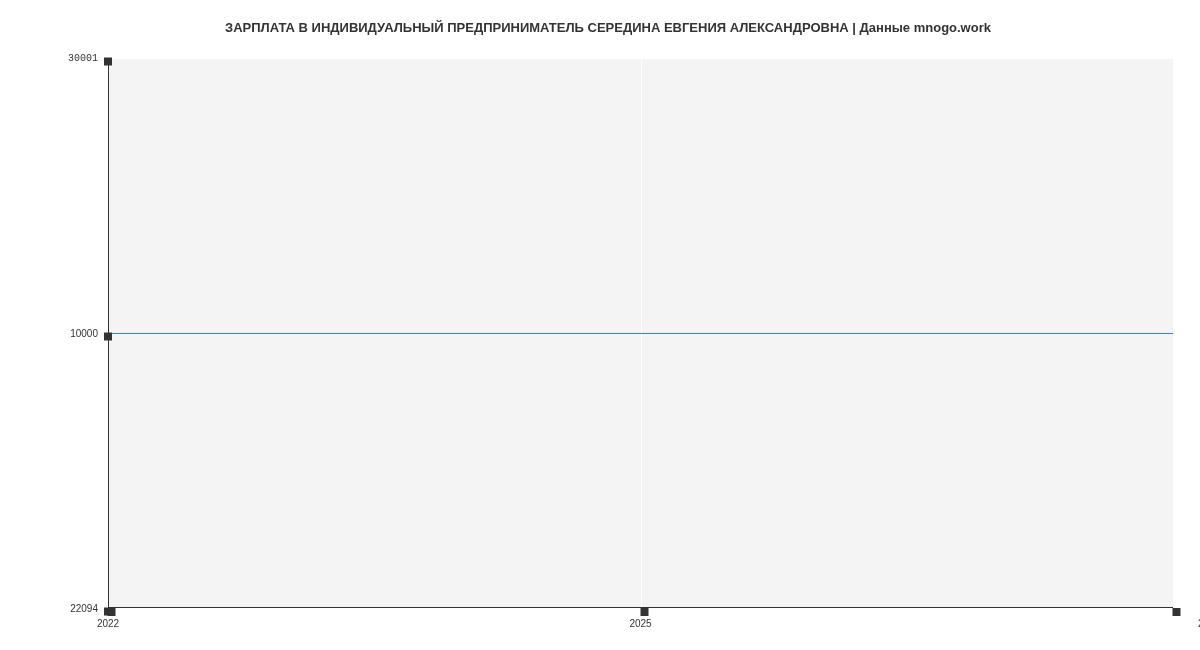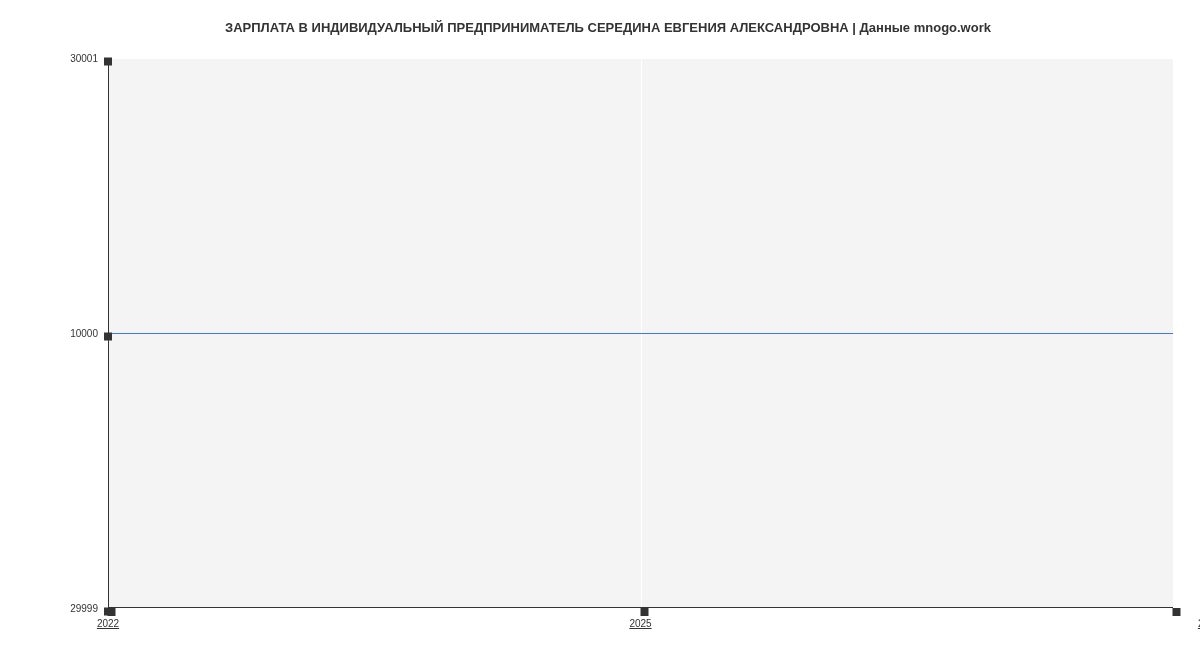--- a/index.html
+++ b/index.html
@@ -57,21 +57,20 @@
       transform: translateY(-50%);
       white-space: nowrap;
     }
     .x-tick-label {
       position: absolute;
       top: 606px;
       font-size: 10px;
       color: #333;
       transform: translateX(-50%);
       white-space: nowrap;
-      text-decoration: underline;
     }
     .y-tick-mark {
       position: absolute;
       left: 96px;
       width: 4px;
       height: 1px;
       background: #333;
       transform: translateY(-0.5px);
     }
     .x-tick-mark {
@@ -98,23 +97,23 @@
     <div class="gridline-v" style="left: 50%;"></div>
     <div class="gridline-v" style="left: 100%;"></div>
 
     <div class="data-line" style="top: 50%;"></div>
   </div>
 
   <div class="y-tick-mark" style="top: 50px;"></div>
   <div class="y-tick-mark" style="top: 325px;"></div>
   <div class="y-tick-mark" style="top: 600px;"></div>
 
-  <div class="y-tick-label" style="top: 50px;">30001</div>
+  <div class="y-tick-label" style="top: 50px; font-family: Liberation Mono, monospace;">30001</div>
   <div class="y-tick-label" style="top: 325px;">10000</div>
-  <div class="y-tick-label" style="top: 600px;">29999</div>
+  <div class="y-tick-label" style="top: 600px;">22094</div>
 
   <div class="x-tick-mark" style="left: 100px;"></div>
   <div class="x-tick-mark" style="left: 632.5px;"></div>
   <div class="x-tick-mark" style="left: 1165px;"></div>
 
   <div class="x-tick-label" style="left: 100px;">2022</div>
   <div class="x-tick-label" style="left: 632.5px;">2025</div>
   <div class="x-tick-label" style="left: 1165px; margin-left: 36px;">2024</div>
 
 </div>

